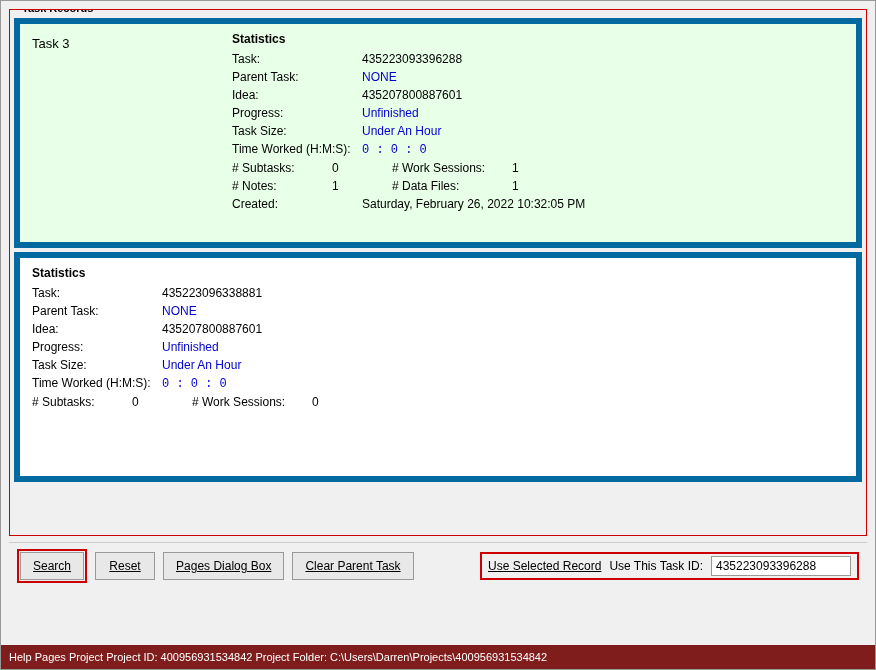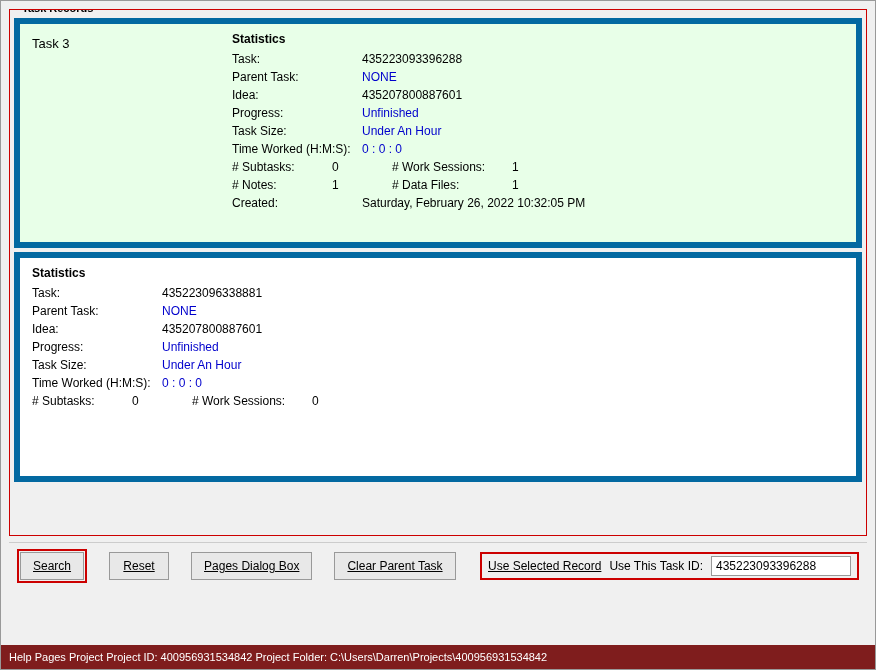--- a/index.html
+++ b/index.html
@@ -172,21 +172,21 @@
       margin-left: 20px;
     }
     .stat-col2 .stat-label {
       min-width: 120px;
     }
     .bottom-bar {
       border-top: 1px solid #ccc;
       padding: 6px 8px;
       display: flex;
       align-items: center;
-      gap: 22px;
+      gap: 8px;
       flex-shrink: 0;
       background: #f0f0f0;
     }
     .search-btn-wrapper {
       border: 2px solid #c00;
       padding: 1px;
     }
     .btn {
       background: #e8e8e8;
       border: 1px solid #999;
@@ -244,20 +244,21 @@
       align-items: baseline;
       margin-bottom: 4px;
     }
     .time-worked-label {
       min-width: 130px;
       font-size: 12px;
     }
     .time-worked-value {
       font-size: 12px;
       color: #0000cc;
+      font-family: Liberation Mono, monospace;
     }
   </style>
 </head>
 <body>
 
 <div class="window">
 
 
   <div class="window-content">
 

